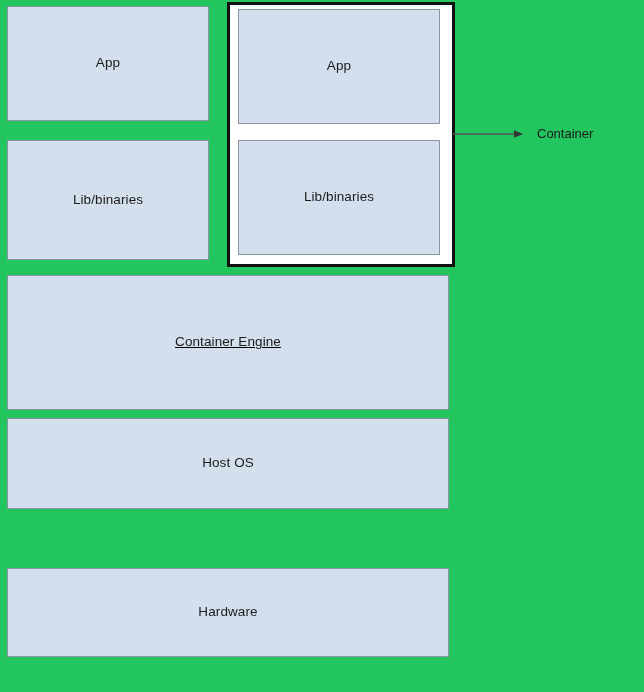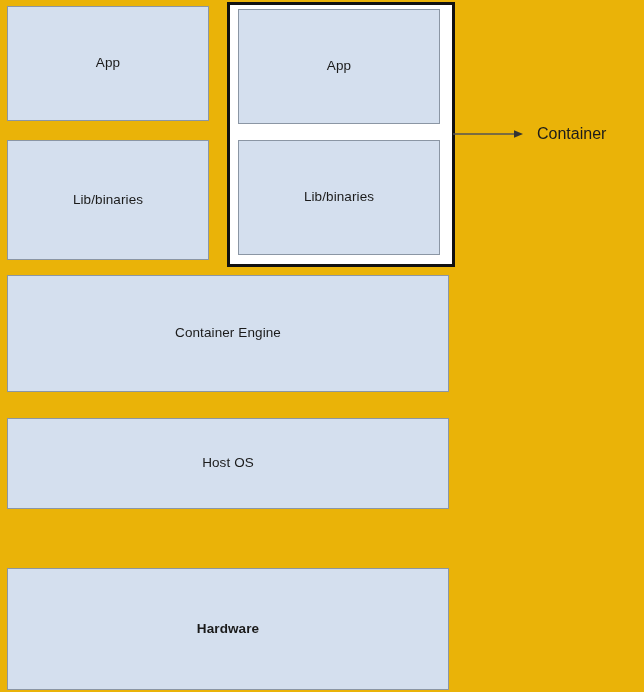--- a/index.html
+++ b/index.html
@@ -16,21 +16,21 @@
     font-family: "Liberation Sans", sans-serif;
     -webkit-font-smoothing: antialiased;
   }
 
   #diagram {
     position: absolute;
     left: 0;
     top: 0;
     width: 644px;
     height: 692px;
-    background: #eab308;
+    background: #22c55e;
   }
 
   
   .node {
     position: absolute;
     box-sizing: border-box;
     background: #d4dfee;
     border: 1px solid #8b96a4;
     display: flex;
     align-items: center;
@@ -56,39 +56,39 @@
   }
 
   
   #node-app-left        { left: 7px;   top: 6px;   width: 202px; height: 115px; }
   #node-lib-left        { left: 7px;   top: 140px; width: 202px; height: 120px; }
 
   #container-outline    { left: 227px; top: 2px;   width: 228px; height: 265px; }
   #node-app-right       { left: 238px; top: 9px;   width: 202px; height: 115px; }
   #node-lib-right       { left: 238px; top: 140px; width: 202px; height: 115px; }
 
-  #node-container-engine{ left: 7px;   top: 275px; width: 442px; height: 117px; }
+  #node-container-engine{ left: 7px;   top: 275px; width: 442px; height: 135px; text-decoration: underline; }
   #node-host-os         { left: 7px;   top: 418px; width: 442px; height: 91px; }
-  #node-hardware        { left: 7px;   top: 568px; width: 442px; height: 122px; font-weight: bold; }
+  #node-hardware        { left: 7px;   top: 568px; width: 442px; height: 89px; }
 
   
   #callout-arrow {
     position: absolute;
     left: 452px;
     top: 124px;
     width: 72px;
     height: 20px;
     overflow: visible;
   }
   #callout-label {
     position: absolute;
     left: 537px;
     top: 126px;
     font-family: "Liberation Sans", sans-serif;
-    font-size: 16px;
+    font-size: 13px;
     line-height: 16px;
     color: #1b1b1b;
     white-space: nowrap;
     user-select: none;
   }
 </style>
 </head>
 <body>
 
 <div id="diagram">

